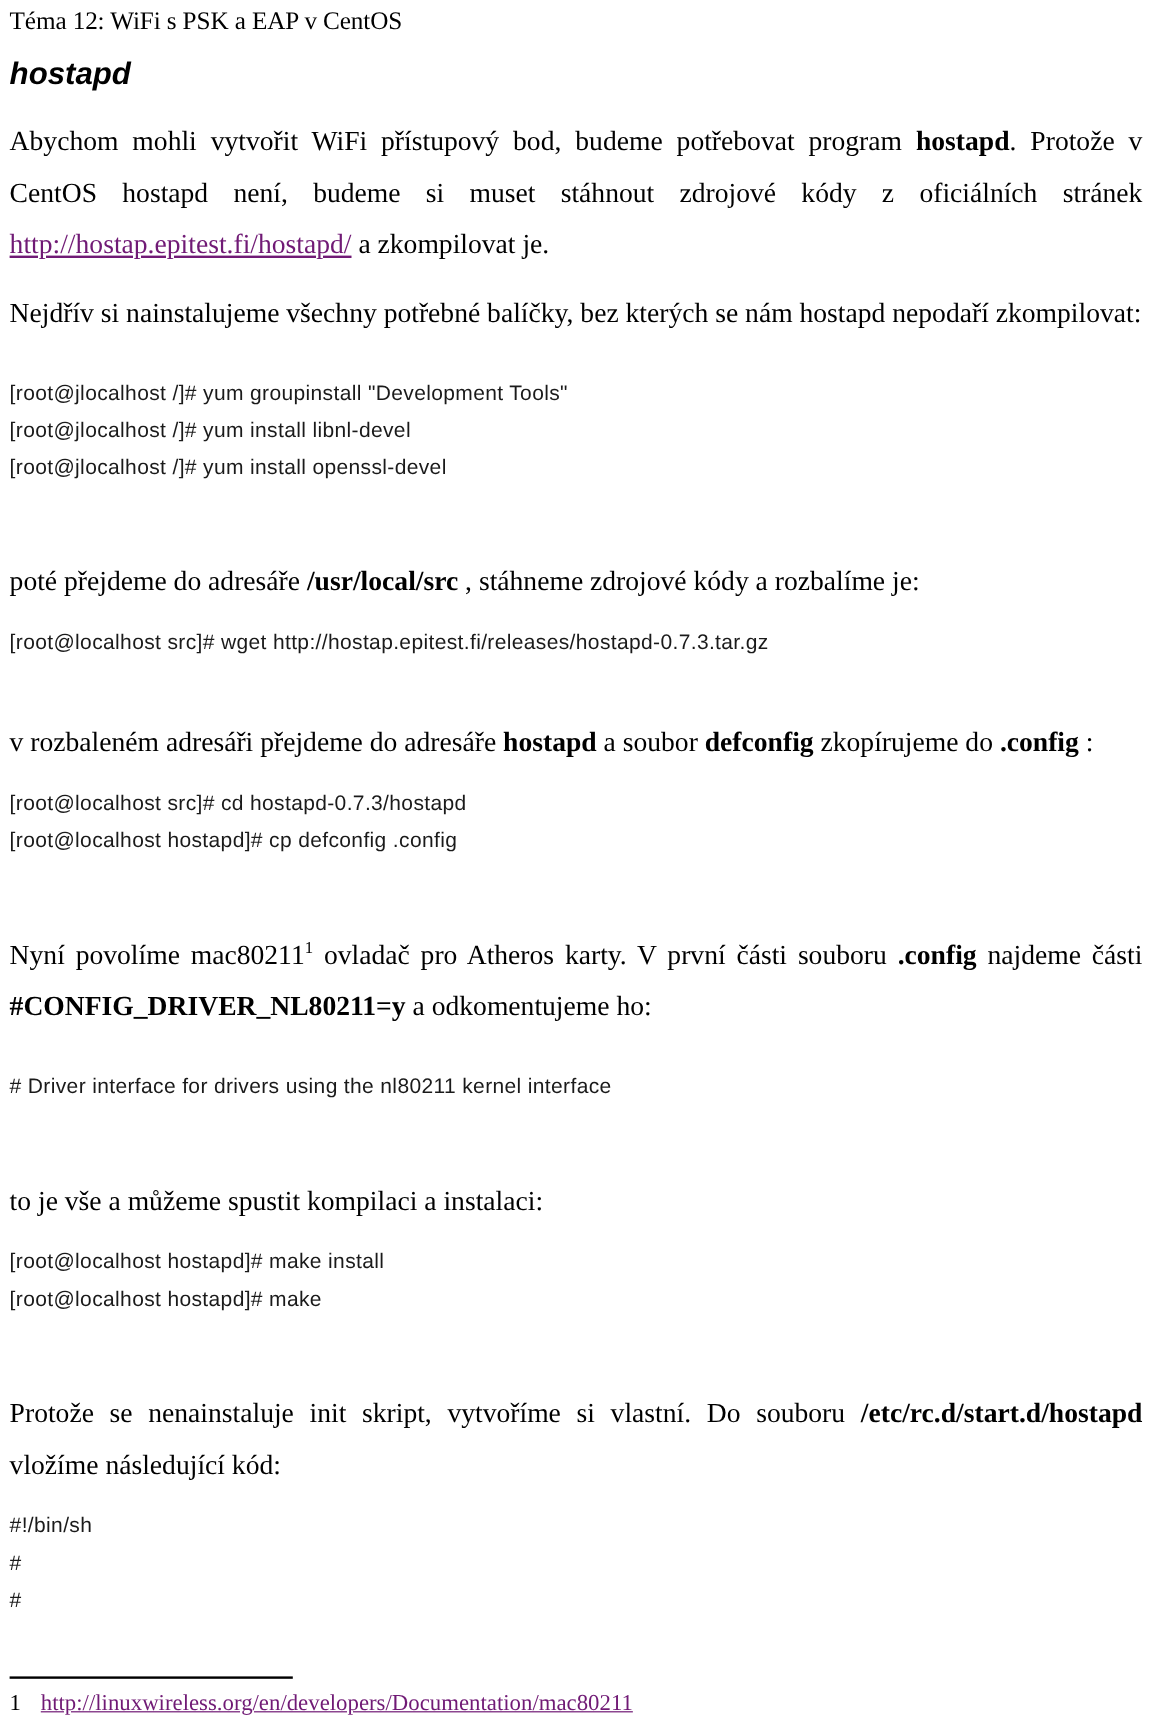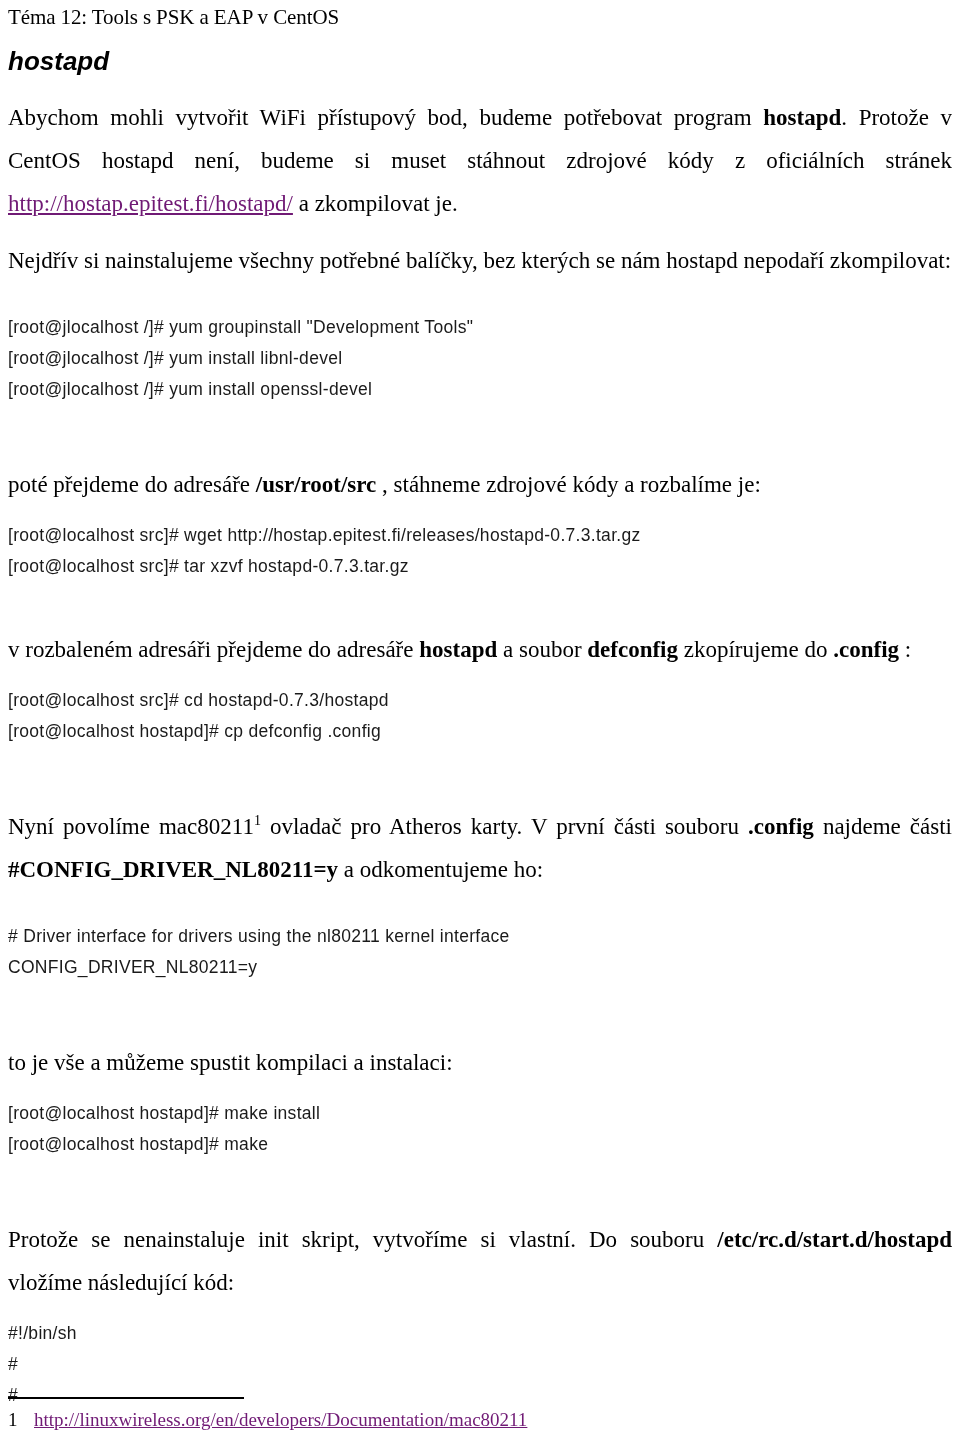--- a/index.html
+++ b/index.html
@@ -115,57 +115,57 @@
     display: inline-block;
     width: 26px;
   }
 </style>
 </head>
 <body>
 
 <div class="page">
   <div class="content">
 
-    <div class="doc-header">Téma 12: Tools s PSK a EAP v CentOS</div>
+    <div class="doc-header">Téma 12: WiFi s PSK a EAP v CentOS</div>
 
     <div class="section-title">hostapd</div>
 
     <p class="body"><span>Abychom mohli vytvořit WiFi přístupový bod, budeme potřebovat program </span><b>hostapd</b><span>. Protože v CentOS hostapd není, budeme si muset stáhnout zdrojové kódy z oficiálních stránek </span><a class="link" href="#">http://hostap.epitest.fi/hostapd/</a><span> a zkompilovat je.</span></p>
 
     <div class="gap-sm"></div>
 
     <p class="body">Nejdřív si nainstalujeme všechny potřebné balíčky, bez kterých se nám hostapd nepodaří zkompilovat:</p>
 
     <div class="gap-md"></div>
 
     <div class="code"><div>[root@jlocalhost /]# yum groupinstall "Development Tools"</div><div>[root@jlocalhost /]# yum install libnl-devel</div><div>[root@jlocalhost /]# yum install openssl-devel</div></div>
 
     <div class="gap-xl"></div>
 
-    <p class="body nojust"><span>poté přejdeme do adresáře </span><b>/usr/root/src</b><span> , stáhneme zdrojové kódy a rozbalíme je:</span></p>
+    <p class="body nojust"><span>poté přejdeme do adresáře </span><b>/usr/local/src</b><span> , stáhneme zdrojové kódy a rozbalíme je:</span></p>
 
     <div class="gap-sm"></div>
 
-    <div class="code"><div>[root@localhost src]# wget http://hostap.epitest.fi/releases/hostapd-0.7.3.tar.gz</div><div>[root@localhost src]# tar xzvf hostapd-0.7.3.tar.gz</div></div>
+    <div class="code"><div>[root@localhost src]# wget http://hostap.epitest.fi/releases/hostapd-0.7.3.tar.gz</div></div>
 
     <div class="gap-lg"></div>
 
     <p class="body nojust"><span>v rozbaleném adresáři přejdeme do adresáře </span><b>hostapd</b><span> a soubor </span><b>defconfig</b><span> zkopírujeme do </span><b>.config</b><span> :</span></p>
 
     <div class="gap-sm"></div>
 
     <div class="code"><div>[root@localhost src]# cd hostapd-0.7.3/hostapd</div><div>[root@localhost hostapd]# cp defconfig .config</div></div>
 
     <div class="gap-xl"></div>
 
     <p class="body"><span>Nyní povolíme mac80211</span><sup class="fn">1</sup><span> ovladač pro Atheros karty. V první části souboru </span><b>.config</b><span> najdeme části </span><b>#CONFIG_DRIVER_NL80211=y</b><span> a odkomentujeme ho:</span></p>
 
     <div class="gap-md"></div>
 
-    <div class="code"><div># Driver interface for drivers using the nl80211 kernel interface</div><div>CONFIG_DRIVER_NL80211=y</div></div>
+    <div class="code"><div># Driver interface for drivers using the nl80211 kernel interface</div></div>
 
     <div class="gap-xl"></div>
 
     <p class="body nojust">to je vše a můžeme spustit kompilaci a instalaci:</p>
 
     <div class="gap-sm"></div>
 
     <div class="code"><div>[root@localhost hostapd]# make install</div><div>[root@localhost hostapd]# make</div></div>
 
     <div class="gap-xl"></div>

